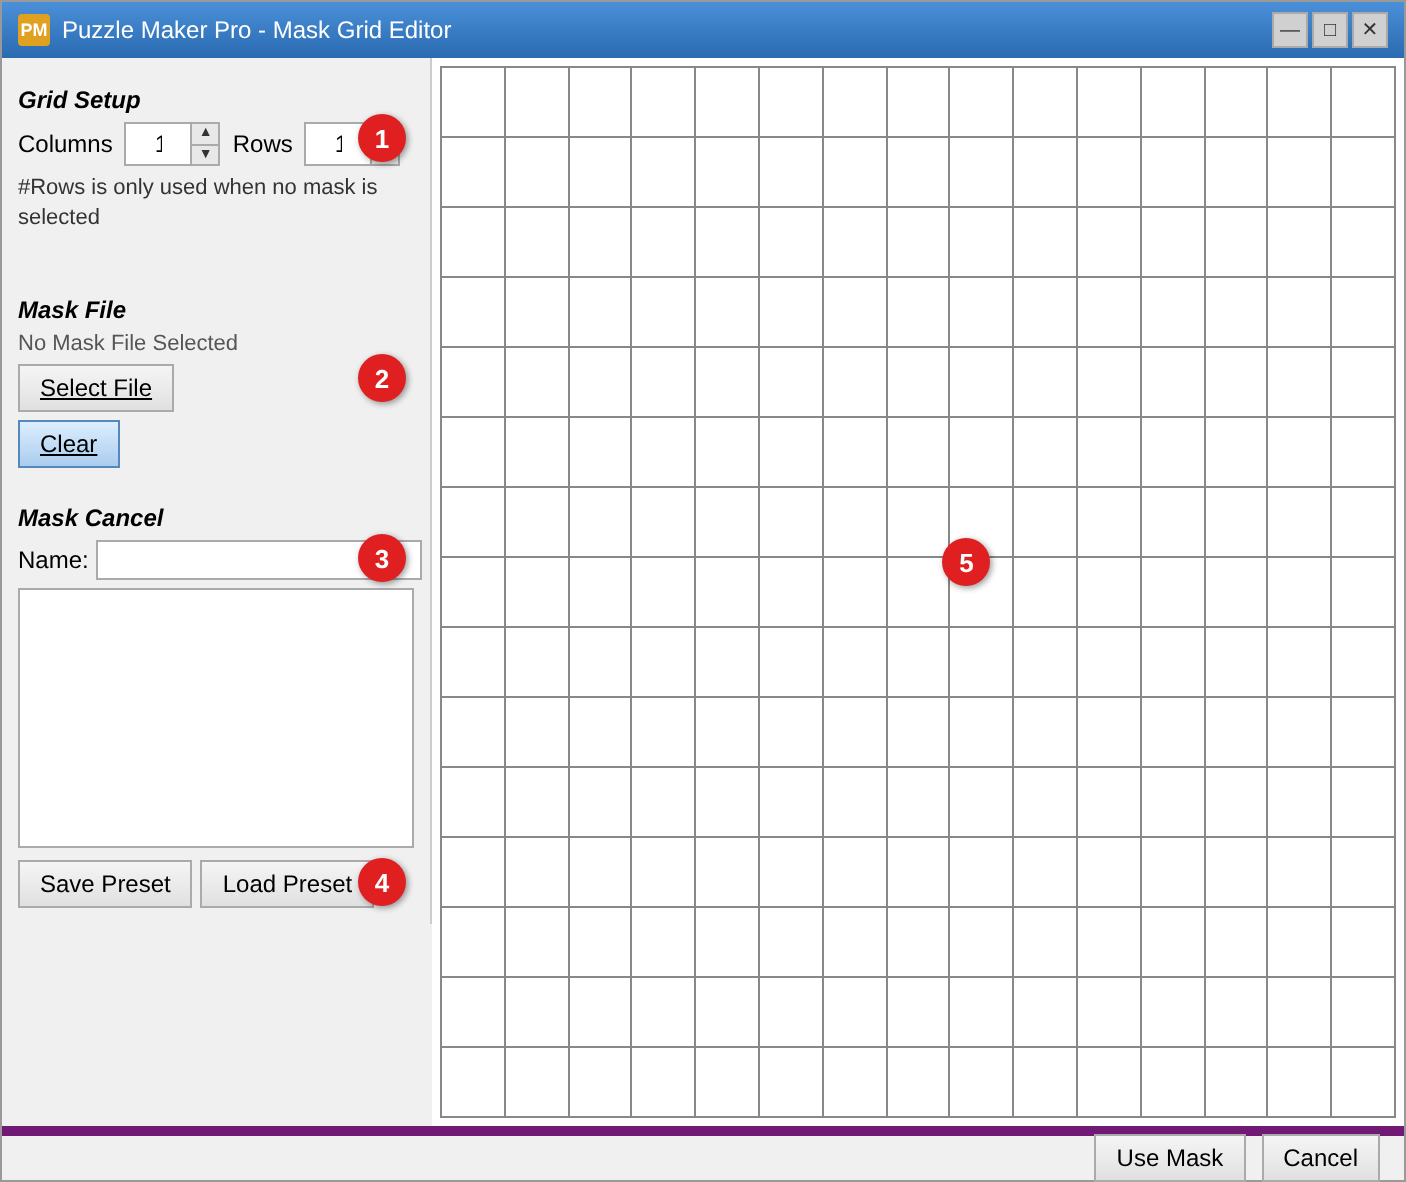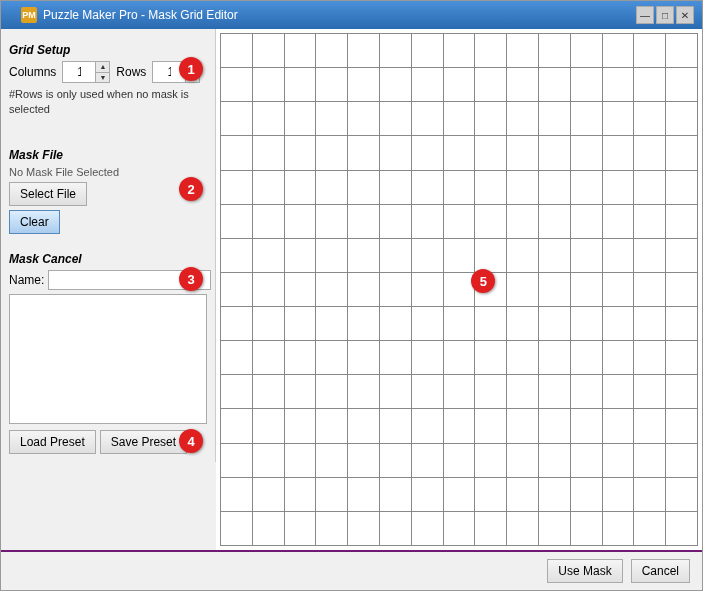--- a/index.html
+++ b/index.html
@@ -30,21 +30,20 @@
       display: flex;
       align-items: center;
       justify-content: space-between;
       height: 28px;
       flex-shrink: 0;
     }
     .title-bar-left {
       display: flex;
       align-items: center;
       gap: 6px;
-      margin-left: 12px;
     }
     .title-icon {
       width: 16px;
       height: 16px;
       background: #e0a020;
       border-radius: 2px;
       display: flex;
       align-items: center;
       justify-content: center;
       font-size: 9px;
@@ -169,20 +168,21 @@
     }
     .btn-blue {
       background: linear-gradient(to bottom, #ddeeff, #aaccee);
       border-color: #5588bb;
     }
 
     .button-row {
       display: flex;
       gap: 4px;
       margin-bottom: 4px;
+      text-decoration: underline;
     }
 
     .bg-color-section { margin-top: 4px; }
     .bg-color-row {
       display: flex;
       align-items: center;
       gap: 6px;
       margin-bottom: 2px;
     }
     .checkbox-label {
@@ -273,23 +273,23 @@
 
     .grid-cell {
       border-right: 1px solid #888;
       border-bottom: 1px solid #888;
       background: white;
       cursor: pointer;
     }
 
     
     .bottom-bar {
-      height: 40px;
+      height: 27px;
       background: #f0f0f0;
-      border-top: 2px solid #701a75;
+      border-top: 5px solid #701a75;
       display: flex;
       align-items: center;
       justify-content: flex-end;
       padding: 0 12px;
       gap: 8px;
       flex-shrink: 0;
     }
 
     
     .left-panel-wrapper {
@@ -363,22 +363,22 @@
 
 
         <div class="presets-section">
           <div class="section-label">Mask Cancel</div>
           <div class="preset-name-row">
             <span>Name:</span>
             <input class="preset-name-input" type="text" style="">
           </div>
           <div class="preset-list"></div>
           <div class="preset-buttons">
+            <button class="btn">Save Preset</button>
             <button class="btn">Load Preset</button>
-            <button class="btn">Save Preset</button>
           </div>
         </div>
 
       </div>
 
       <div class="annotation" style="top: 28px; left: 178px;">
         <span>1</span>
       </div>
       <div class="annotation" style="top: 148px; left: 178px;">
         <span>2</span>

